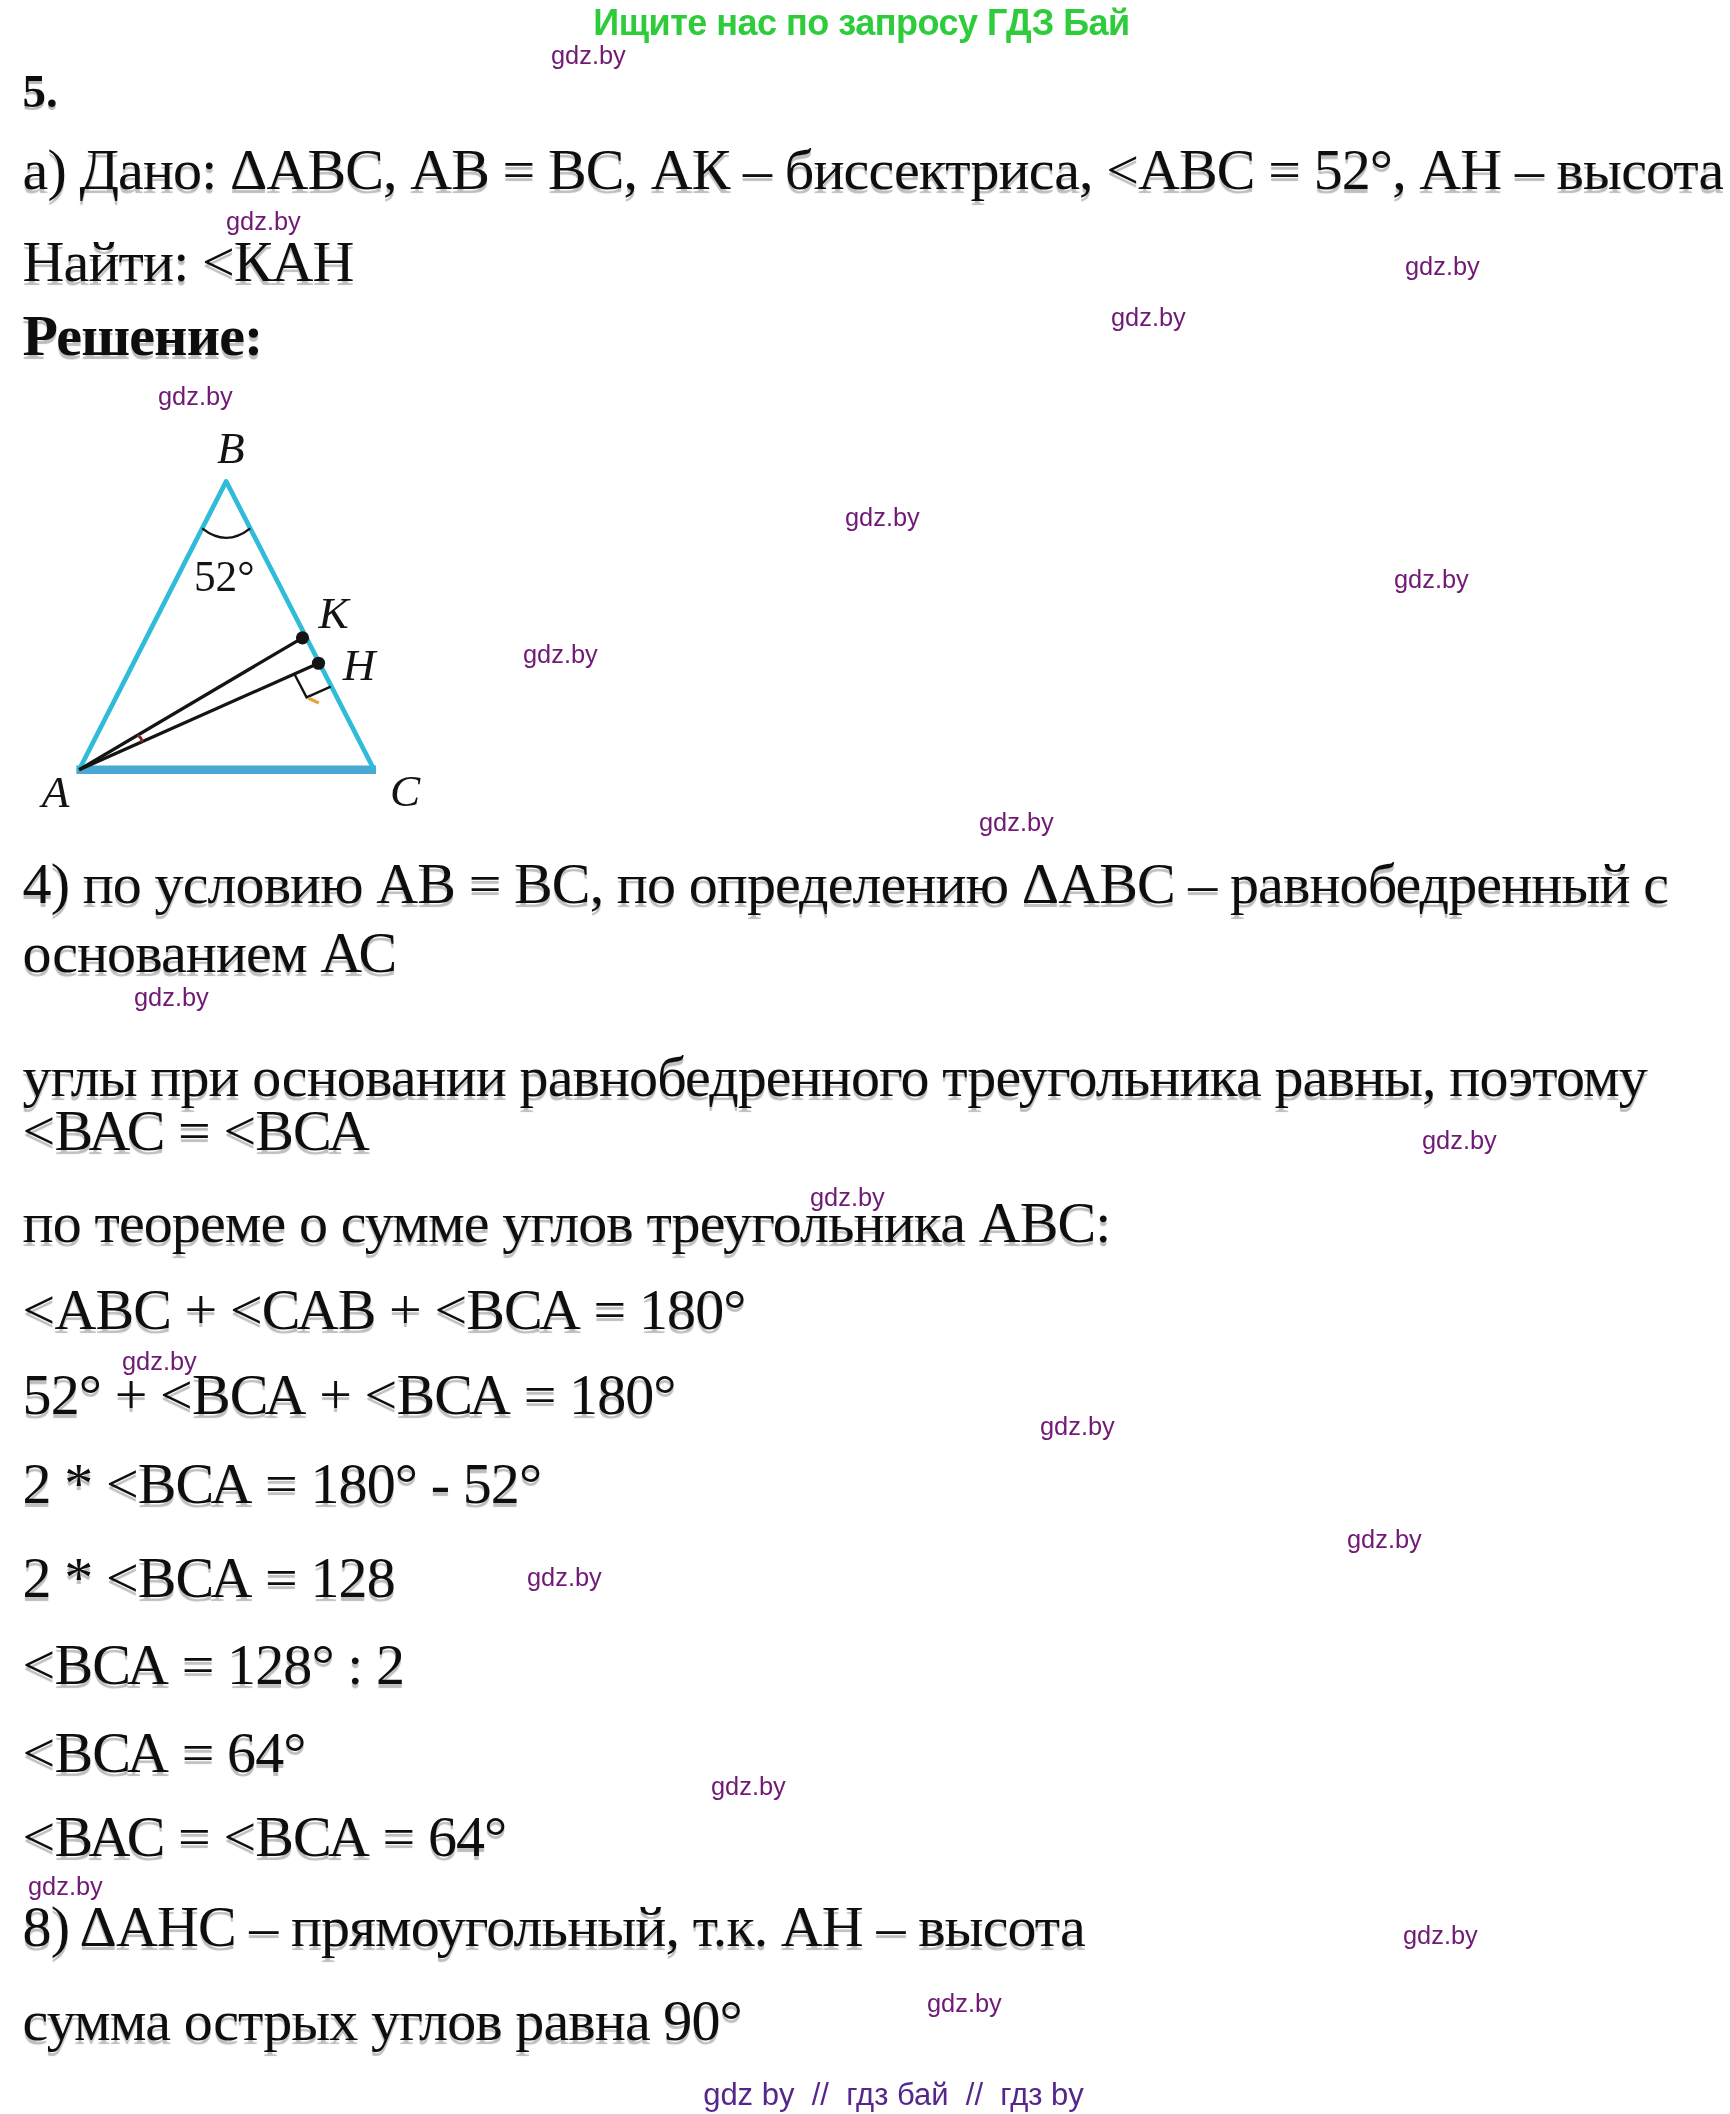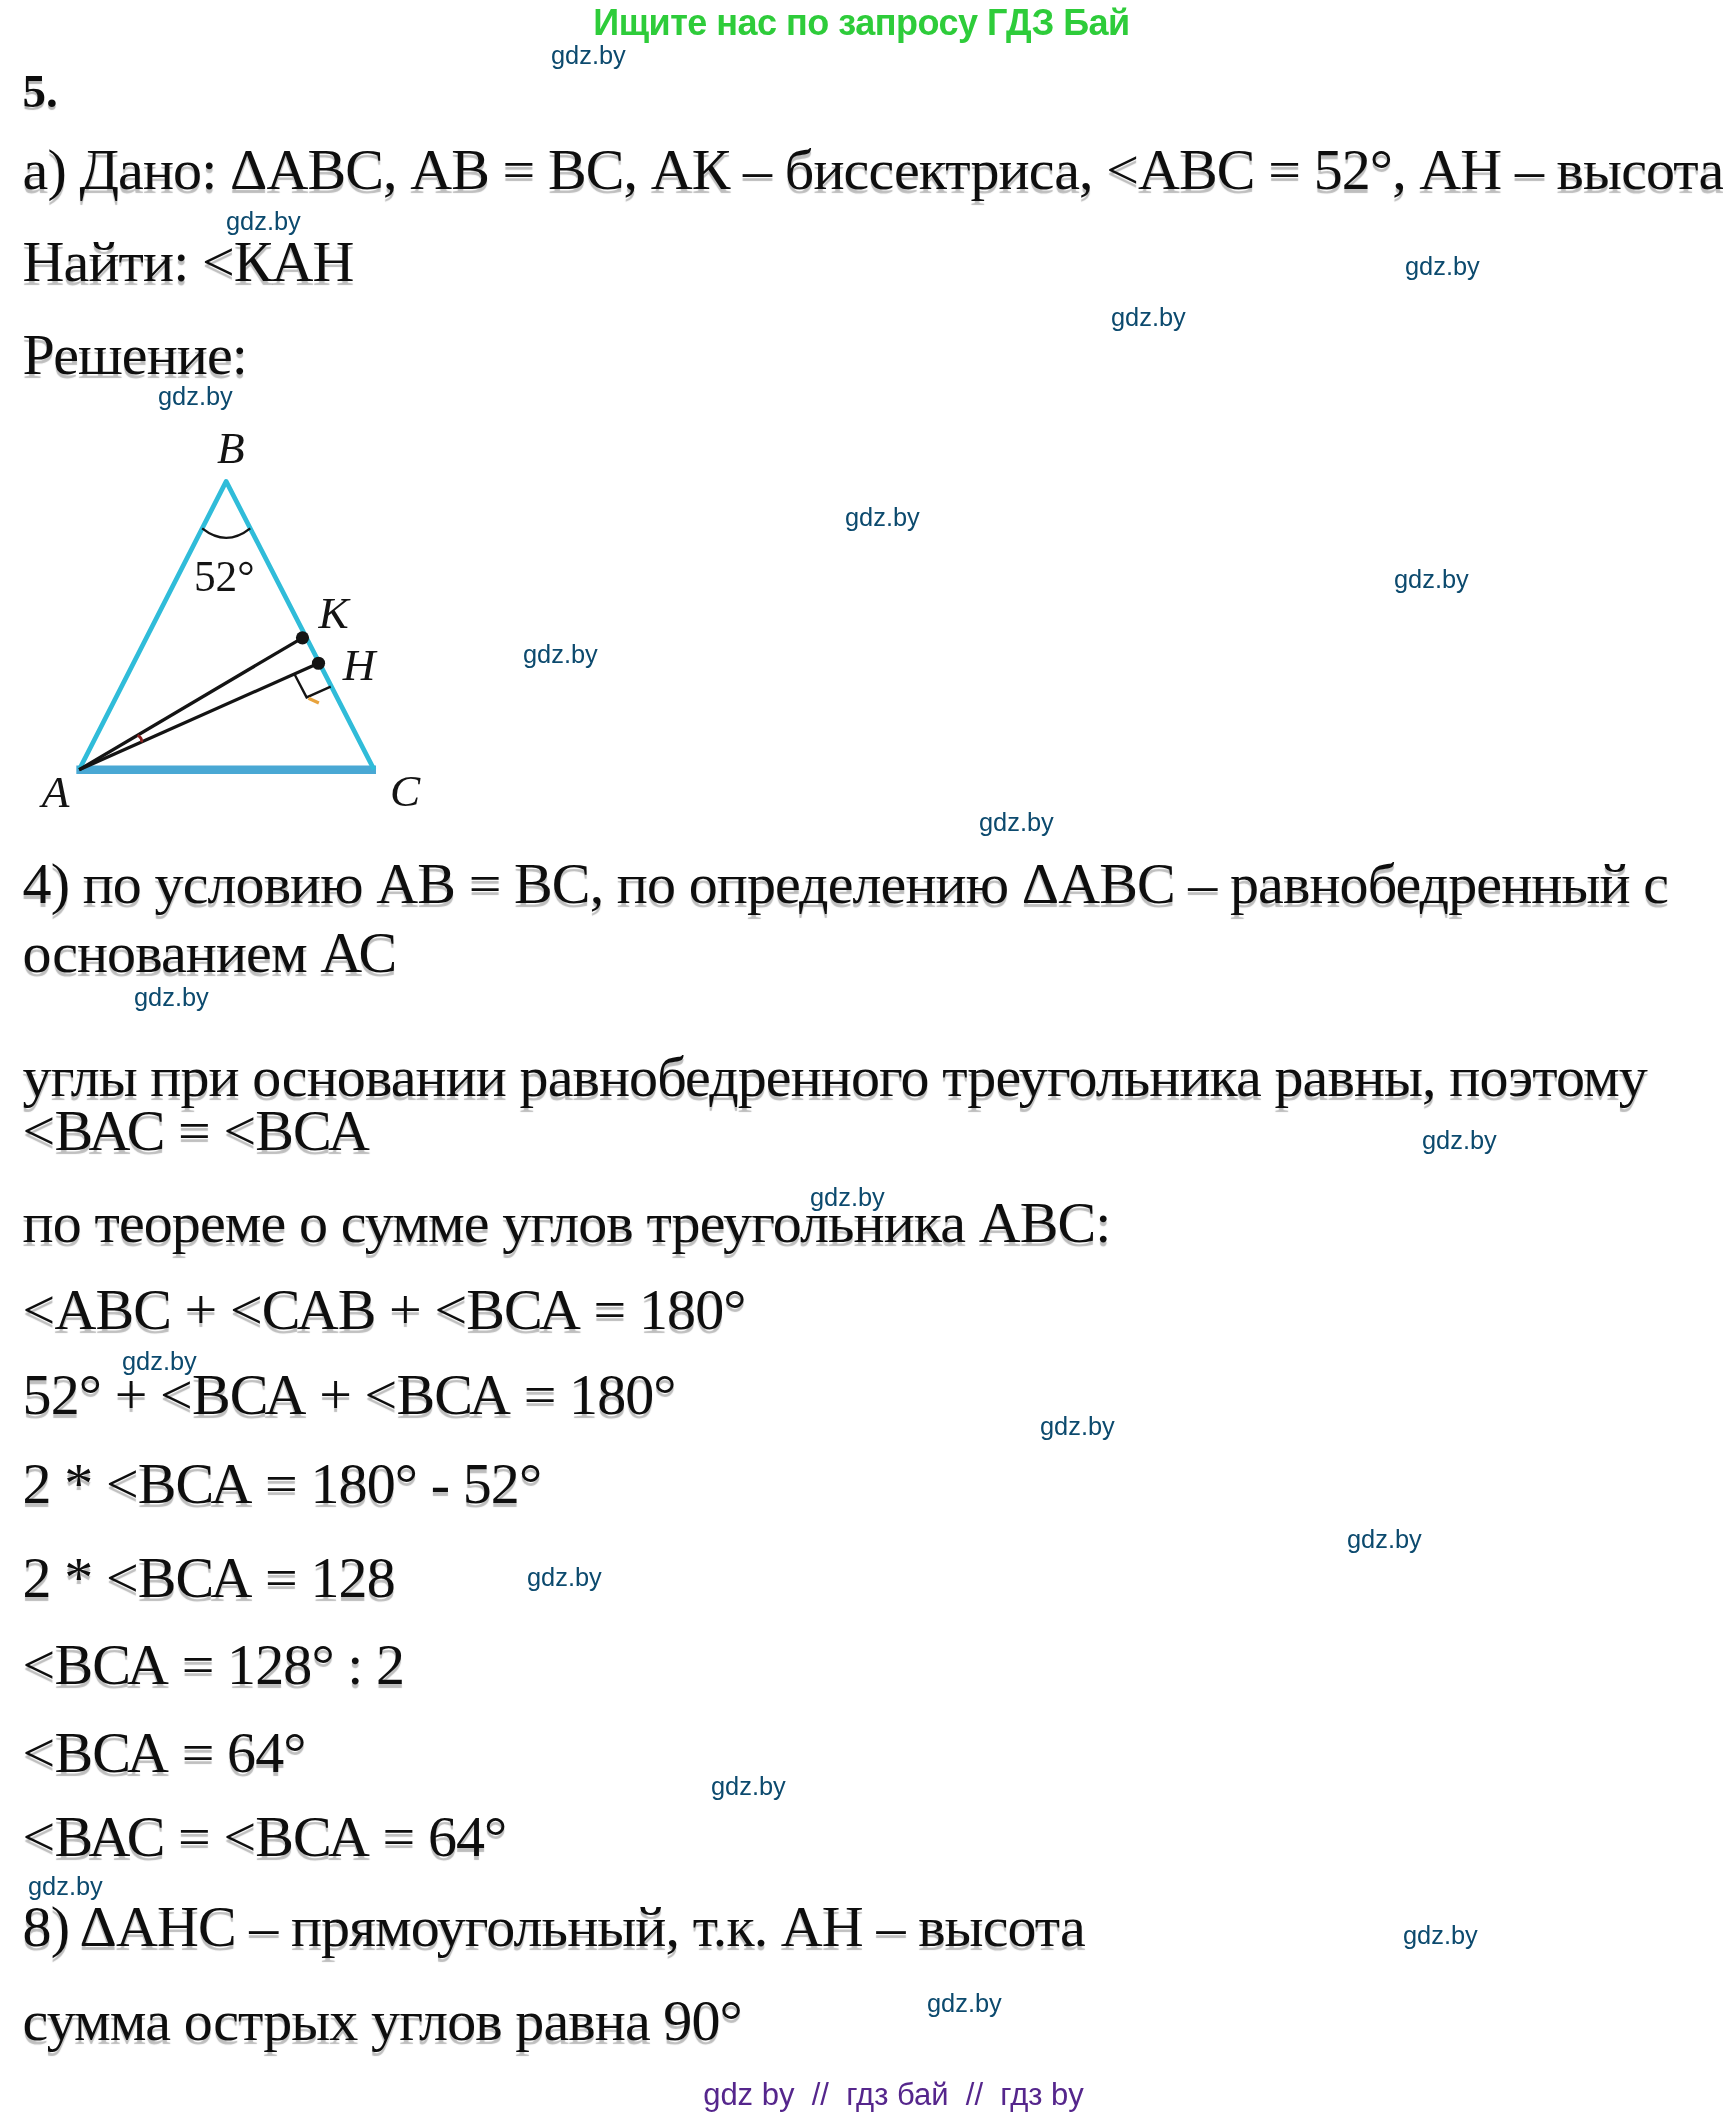--- a/index.html
+++ b/index.html
@@ -21,21 +21,21 @@
   }
   .tl {
     position: absolute; left: 22.6px;
     font-size: 58px; line-height: 1.1; letter-spacing: -0.9px;
     color: #0e0e0e; white-space: pre;
     text-shadow: 0 3.8px 0.9px rgba(100,100,100,0.42);
   }
   .wm {
     position: absolute;
     font-family: "Liberation Sans", sans-serif;
-    font-size: 25.4px; color: #0c4a6e; white-space: pre;
+    font-size: 25.4px; color: #701a75; white-space: pre;
   }
   .figure { position: absolute; left: 0; top: 405px; }
   .lbl { font-family: "Liberation Serif", serif; font-style: italic; font-size: 48px; fill: #141414; text-anchor: middle; }
   .deg { font-family: "Liberation Serif", serif; font-size: 46px; fill: #141414; text-anchor: middle; }
   .footer {
     position: absolute; top: 2077px; left: 0; width: 100%;
     text-align: center;
     font-family: "Liberation Sans", sans-serif;
     font-size: 31px; white-space: pre;
   }
@@ -68,21 +68,21 @@
       <div class="wm" style="left: 527px; top: 1563px;">gdz.by</div>
       <div class="wm" style="left: 711px; top: 1772px;">gdz.by</div>
       <div class="wm" style="left: 28px; top: 1872px;">gdz.by</div>
       <div class="wm" style="left: 1403px; top: 1921px;">gdz.by</div>
       <div class="wm" style="left: 927px; top: 1989px;">gdz.by</div>
     </div>
 
   <div>
       <div class="tl" style="top: 138px; text-align: right;">а) Дано: ΔАВС, АВ = ВС, АК – биссектриса, &lt;АВС = 52°, АН – высота</div>
       <div class="tl" style="top: 230px;">Найти: &lt;КАН</div>
-      <div class="tl" style="top: 323px;">Решение:</div>
+      <div class="tl" style="top: 304px; font-weight: bold;">Решение:</div>
       <div class="tl" style="top: 852px;">4) по условию АВ = ВС, по определению ΔАВС – равнобедренный с</div>
       <div class="tl" style="top: 921px;">основанием АС</div>
       <div class="tl" style="top: 1008px; margin-top: 37px;">углы при основании равнобедренного треугольника равны, поэтому</div>
       <div class="tl" style="top: 1099px;">&lt;ВАС = &lt;ВСА</div>
       <div class="tl" style="top: 1191px;">по теореме о сумме углов треугольника АВС:</div>
       <div class="tl" style="top: 1278px;">&lt;АВС + &lt;САВ + &lt;ВСА = 180°</div>
       <div class="tl" style="top: 1363px;">52° + &lt;ВСА + &lt;ВСА = 180°</div>
       <div class="tl" style="top: 1452px;">2 * &lt;ВСА = 180° - 52°</div>
       <div class="tl" style="top: 1546px;">2 * &lt;ВСА = 128</div>
       <div class="tl" style="top: 1633px;">&lt;ВСА = 128° : 2</div>

